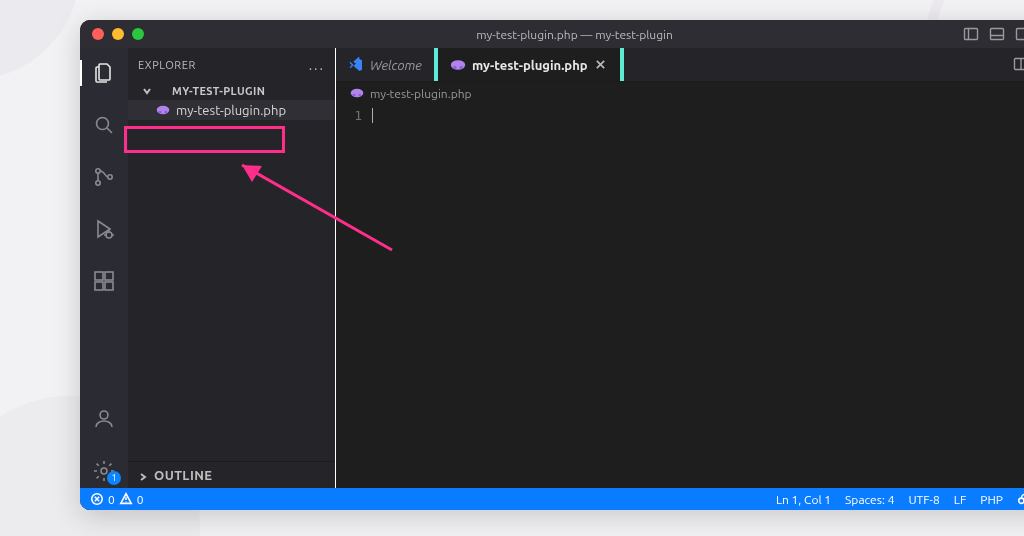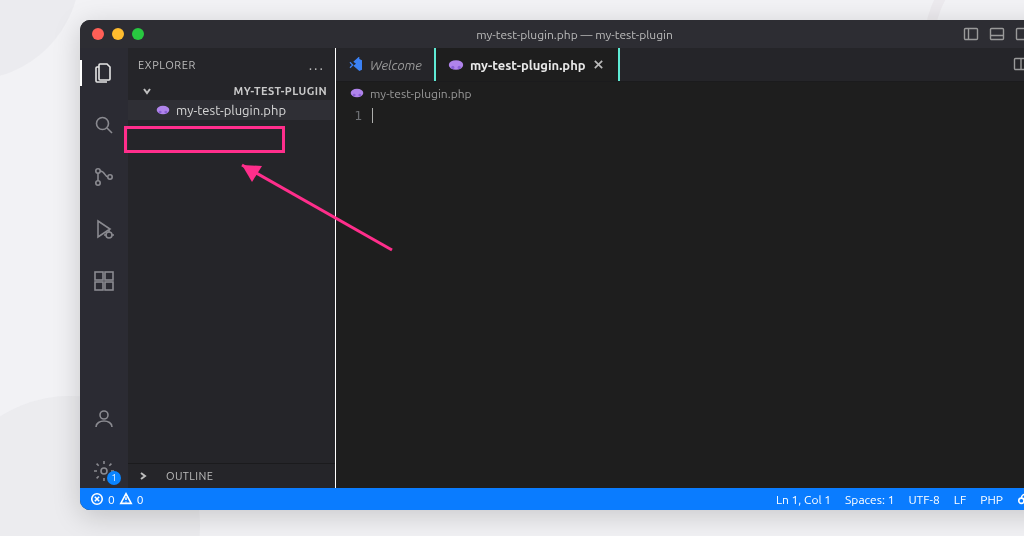--- a/index.html
+++ b/index.html
@@ -59,44 +59,44 @@
     width:208px; flex:0 0 208px;
     background:#252529;
     display:flex; flex-direction:column;
     border-right:1px solid #ffffff;
   }
   .sb-header {
     height:34px; display:flex; align-items:center; justify-content:space-between;
     padding:0 10px; color:#bdbdbd; font-size:11px; letter-spacing:.6px;
   }
   .sb-header .dots { letter-spacing:2px; color:#bdbdbd; font-size:14px; cursor:pointer;}
-  .sb-section-folder { display:flex; align-items:center; gap:20px; padding:3px 8px 3px 14px; font-size:11px; font-weight:700; color:#c9c9c9; letter-spacing:.4px; cursor:pointer;justify-content:space-between;}
+  .sb-section-folder { display:flex; align-items:center; gap:20px; padding:3px 8px 3px 14px; font-size:11px; font-weight:700; color:#c9c9c9; letter-spacing:.4px; cursor:pointer;}
   .chev { width:10px; height:10px; }
   .chev svg{ width:10px; height:10px; stroke:#c0c0c0; fill:none; stroke-width:2;}
   .sb-tree { flex:1; overflow:auto; }
   .tree-item {
     display:flex; align-items:center; gap:6px;
     padding:3px 10px 3px 28px;
     color:#d7d7d7; cursor:pointer;
     background:#2f2f35;
   }
   .tree-item .php-icon{ width:14px; height:12px; }
   .sb-bottom { border-top:1px solid #1b1b1d; }
-  .sb-collapse { display:flex; align-items:center; gap:18px; padding:6px 10px; font-size:11px; font-weight:400; color:#bdbdbd; letter-spacing:.4px; cursor:pointer;}
+  .sb-collapse { display:flex; align-items:center; gap:6px; padding:6px 10px; font-size:13px; font-weight:700; color:#bdbdbd; letter-spacing:.4px; cursor:pointer;}
   .sb-collapse .chev svg{stroke:#bdbdbd;}
 
   
   .editorarea { flex:1; display:flex; flex-direction:column; background:#1e1e1e; min-width:0;}
   .tabs {
     height:34px; flex:0 0 34px; display:flex; align-items:stretch;
     background:#252529; border-bottom:1px solid #1b1b1d;
   }
   .tab {
     display:flex; align-items:center; gap:6px; padding:0 12px;
-    border-right:2px solid #5eead4; color:#9a9a9a; font-size:13px;
+    border-right:4px solid #5eead4; color:#9a9a9a; font-size:13px;
     cursor:pointer; position:relative;
   }
   .tab .vsicon{ width:16px; height:16px; }
   .tab.inactive { font-style:italic; }
   .tab.active { background:#1e1e1e; color:#e8e8e8; font-weight:600;}
   .tab .close { width:14px; height:14px; display:flex; align-items:center; justify-content:center;}
   .tab .close svg{width:11px;height:11px;stroke:#bbb;stroke-width:1.8;fill:none;}
   .tabs .tab-spacer { flex:1; }
   .tab-actions { display:flex; align-items:center; gap:12px; padding-right:12px; }
   .tab-actions svg{ width:16px;height:16px; stroke:#9a9a9a; fill:none; stroke-width:1.4;}
@@ -341,21 +341,21 @@
       <span>0</span>
       <svg viewBox="0 0 16 16">
           <path d="M8 2l6 11H2z"></path>
           <line x1="8" y1="6" x2="8" y2="9"></line>
           <circle cx="8" cy="11.3" r=".6" fill="#fff" stroke="none"></circle>
         </svg>
       <span>0</span>
     </div>
     <div class="spacer"></div>
     <div class="sb-item">Ln 1, Col 1</div>
-    <div class="sb-item">Spaces: 1</div>
+    <div class="sb-item">Spaces: 4</div>
     <div class="sb-item">UTF-8</div>
     <div class="sb-item">LF</div>
     <div class="sb-item">PHP</div>
     <div class="sb-item">
       <svg viewBox="0 0 16 16">
           <circle cx="5" cy="10" r="3"></circle>
           <path d="M5 7c0-3 3-5 7-5v4c-2 0-3 1-4 1"></path>
         </svg>
     </div>
     <div class="sb-item">

